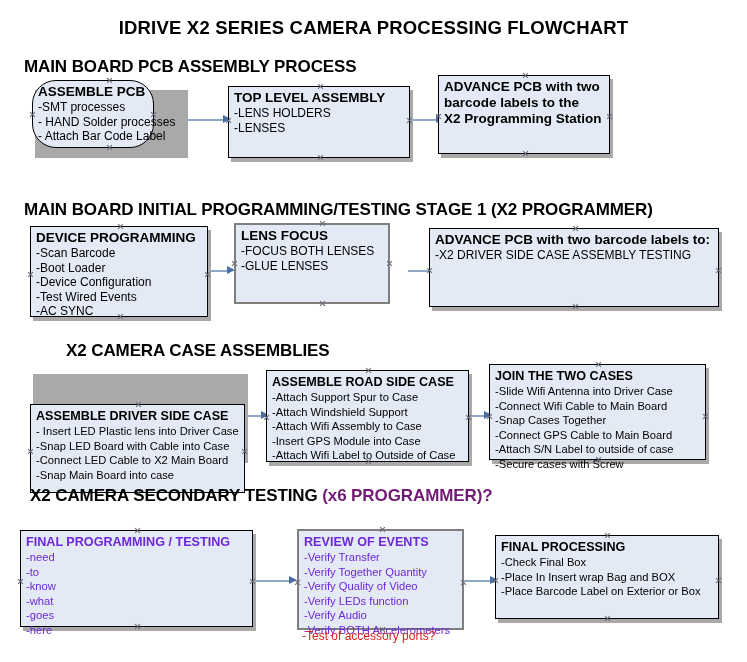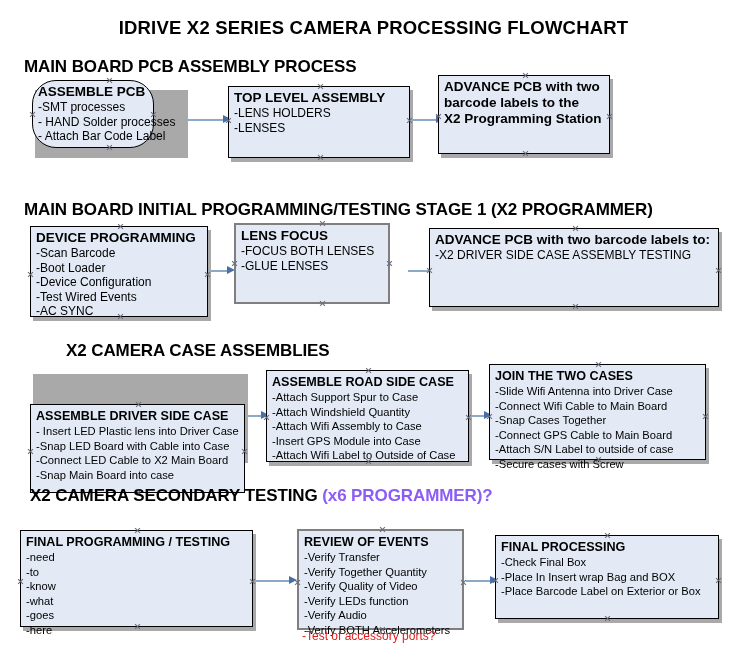--- a/index.html
+++ b/index.html
@@ -37,21 +37,21 @@
   }
 
   .section-heading {
     position: absolute;
     font-size: 17px;
     font-weight: bold;
     white-space: nowrap;
     letter-spacing: -0.1px;
   }
   .section-heading .accent {
-    color: #8b5cf6;
+    color: #701a75;
   }
 
   
   .node {
     position: absolute;
     background: #e3eaf5;
     box-sizing: border-box;
     overflow: visible;
   }
   .node.thin-black  { border: 1.3px solid #000000; }
@@ -69,21 +69,21 @@
     white-space: nowrap;
   }
   .node .line {
     font-size: 12px;
     line-height: 14.6px;
     white-space: nowrap;
   }
   .node .title.sm { font-size: 12.6px; }
   .node .line.sm  { font-size: 11.2px; }
   .node.red .title,
-  .node.red .line { color: #000000; }
+  .node.red .line { color: #6d28d9; }
 
   
   .shadow {
     position: absolute;
     background: #9a9a9a;
     opacity: 0.85;
   }
 
   
   .overflow-line {
@@ -256,21 +256,21 @@
   </div>
 
   <div class="arrow-line" style="left:247px; top:415px; width:18px;"></div>
   <div class="arrow-head" style="left:261px; top:411px;"></div>
 
   <div class="shadow" style="left:269px; top:374px; width:203px; height:92px;"></div>
   <div class="node thin-black" style="left:266px; top:370px; width:203px; height:92px;">
     <div class="inner">
       <div class="title sm">ASSEMBLE ROAD SIDE CASE</div>
       <div class="line sm">-Attach Support Spur to Case</div>
-      <div class="line sm">-Attach Windshield Quantity</div>
+      <div class="line sm">-Attach Windshield Support</div>
       <div class="line sm">-Attach Wifi Assembly to Case</div>
       <div class="line sm">-Insert GPS Module into Case</div>
       <div class="line sm">-Attach Wifi Label to Outside of Case</div>
     </div>
     <div class="handle" style="left:-4px; top:43px;"></div>
     <div class="handle" style="right:-4px; top:43px;"></div>
     <div class="handle" style="left:98px; top:-4px;"></div>
     <div class="handle" style="left:98px; bottom:-4px;"></div>
   </div>
 

